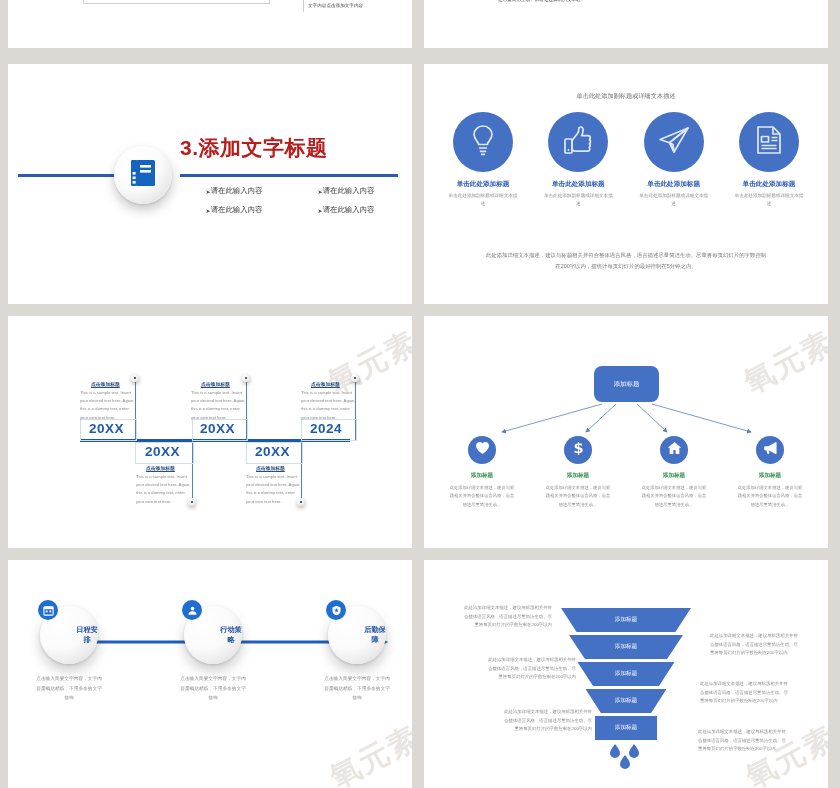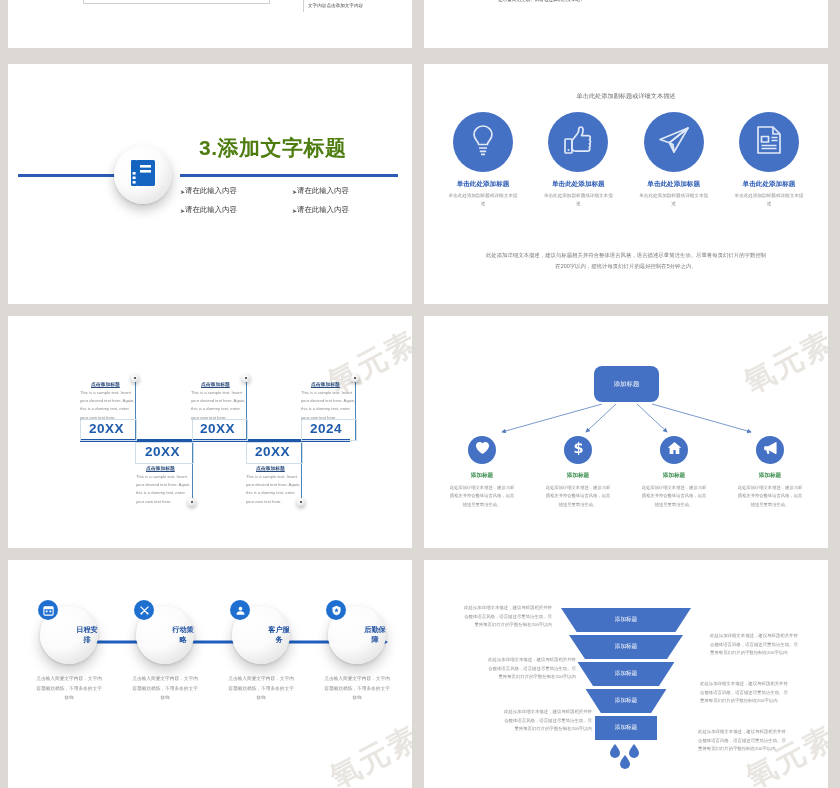--- a/index.html
+++ b/index.html
@@ -37,24 +37,24 @@
 
   
   .t-rule{position:absolute;left:10px;top:110px;width:125px;height:2.5px;background:#2c5bb5;}
   .t-rule2{position:absolute;left:172px;top:110px;width:218px;height:2.5px;background:#2c5bb5;}
   .t-circ{
     position:absolute;left:106px;top:82px;width:58px;height:58px;border-radius:50%;
     background:radial-gradient(circle at 34% 28%,#ffffff 0%,#fcfcfc 46%,#e7e7e7 78%,#d2d2d2 100%);
     box-shadow:0 6px 12px rgba(0,0,0,.22), 0 1px 2px rgba(0,0,0,.12);
     display:flex;align-items:center;justify-content:center;
   }
-  .t-title{position:absolute;left:172px;top:70px;font-size:21px;font-weight:700;color:#4d7c0f;letter-spacing:.5px;margin-left:19px;}
+  .t-title{position:absolute;left:172px;top:70px;font-size:21px;font-weight:700;color:#b91c1c;letter-spacing:.5px;}
   .t-bullets{position:absolute;left:172px;top:122px;width:220px;
     display:grid;grid-template-columns:1fr 1fr;row-gap:9px;column-gap:4px;}
-  .t-bullet{display:flex;align-items:center;font-size:7.4px;color:#3b3b3b;}
+  .t-bullet{display:flex;align-items:center;font-size:7.4px;color:#3b3b3b;justify-content:center;}
   .t-bullet .mk{color:#555;font-size:6px;}
 
   
   .ic-sub{position:absolute;top:28px;left:0;width:100%;text-align:center;font-size:6.2px;color:#6d6d6d;}
   .ic-row{position:absolute;top:48px;left:18px;right:18px;display:flex;justify-content:space-between;}
   .ic-col{width:82px;text-align:center;}
   .ic-circle{width:60px;height:60px;border-radius:50%;background:#4571c4;margin:0 auto;
     display:flex;align-items:center;justify-content:center;}
   .ic-h{margin-top:8px;font-size:6.6px;font-weight:700;color:#2c5bb5;}
   .ic-d{margin-top:3px;font-size:4.6px;color:#8d8d8d;line-height:1.75;padding:0 6px;}
@@ -374,43 +374,30 @@
               <rect x="1" y="2" width="10" height="2.6"></rect>
               <rect x="3" y="6" width="2" height="2"></rect>
                 <rect x="7" y="6" width="2" height="2"></rect>
             </svg>
           </div>
           <span class="pr-lab">日程安排</span>
         </div>
         <div class="pr-d">点击输入简要文字内容，文字内容需概括精炼，不用多余的文字修饰</div>
       </div>
 
-      <div class="pr-col">
-        <div class="pr-ball">
-          <div class="pr-badge">
-            <svg width="11" height="11" viewBox="0 0 12 12" stroke="#fff" stroke-width="1.3" fill="none" stroke-linecap="round">
-              <path d="M2 2l7 7M10 2l-7 7"></path>
-              <circle cx="2.6" cy="9.4" r="1.1" fill="#fff" stroke="none"></circle>
-              <circle cx="9.4" cy="9.4" r="1.1" fill="#fff" stroke="none"></circle>
-            </svg>
-          </div>
-          <span class="pr-lab">行动策略</span>
-        </div>
-        <div class="pr-d">点击输入简要文字内容，文字内容需概括精炼，不用多余的文字修饰</div>
-      </div>
 
       <div class="pr-col">
         <div class="pr-ball">
           <div class="pr-badge">
             <svg width="11" height="11" viewBox="0 0 12 12" fill="#fff">
               <circle cx="6" cy="4" r="2"></circle>
               <path d="M1.6 10.5c0-2.4 2-3.6 4.4-3.6s4.4 1.2 4.4 3.6z"></path>
             </svg>
           </div>
-          <span class="pr-lab">客户服务</span>
+          <span class="pr-lab">行动策略</span>
         </div>
         <div class="pr-d">点击输入简要文字内容，文字内容需概括精炼，不用多余的文字修饰</div>
       </div>
 
       <div class="pr-col">
         <div class="pr-ball">
           <div class="pr-badge">
             <svg width="11" height="11" viewBox="0 0 12 12" fill="#fff">
               <path d="M6 .8L1.6 2.6v3.6c0 2.4 1.9 4.3 4.4 5.1 2.5-.8 4.4-2.7 4.4-5.1V2.6L6 .8z"></path>
               <path d="M6 3.3l.7 1.6 1.7.2-1.3 1.2.4 1.7L6 7.1 4.5 8l.4-1.7-1.3-1.2 1.7-.2L6 3.3z" fill="#1f6fd0"></path>

